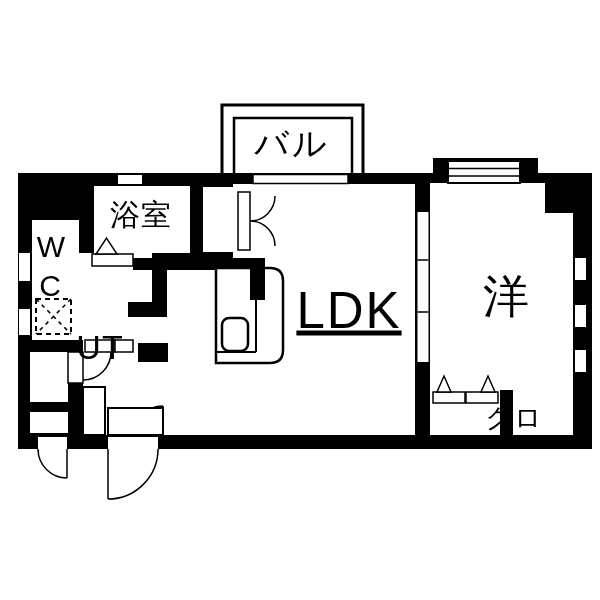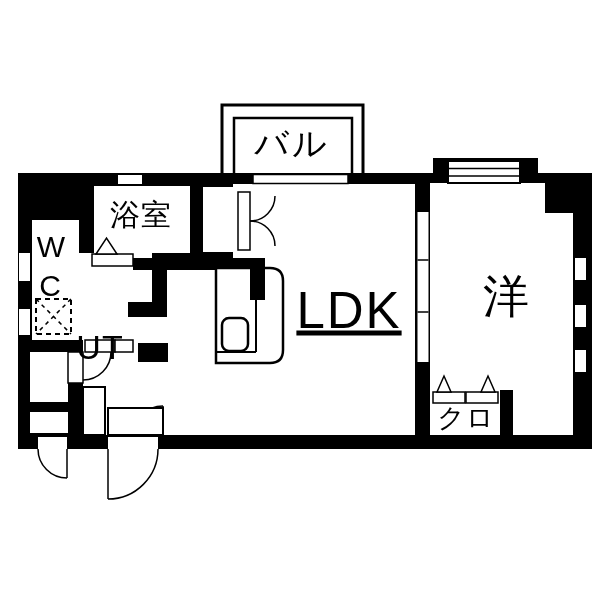--- a/index.html
+++ b/index.html
@@ -7,21 +7,21 @@
         font-family:"Liberation Sans","DejaVu Sans",sans-serif;}
   #plan svg{position:absolute;left:0;top:0;}
   .lbl{position:absolute;transform:translate(-50%,-50%);color:#000;white-space:nowrap;
        line-height:1;user-select:none;}
   .lbl-balcony{font-size:34px;letter-spacing:3px;}
   .lbl-bath{font-size:30px;letter-spacing:1px;}
   .lbl-wc{font-size:30px;}
   .lbl-ut{font-size:34px;letter-spacing:1px;margin-top:44px;}
   .lbl-ldk{font-size:51px;letter-spacing:2px;text-decoration:underline;}
   .lbl-yo{font-size:46px;}
-  .lbl-kuro{font-size:27px;letter-spacing:1px;}
+  .lbl-kuro{font-size:27px;letter-spacing:1px;margin-left:48px;}
 </style>
 </head>
 <body>
 
 <div id="plan">
   <svg width="600" height="600" viewBox="0 0 600 600">
 
     <rect x="0" y="0" width="600" height="600" fill="#ffffff"></rect>
 
     <g>

